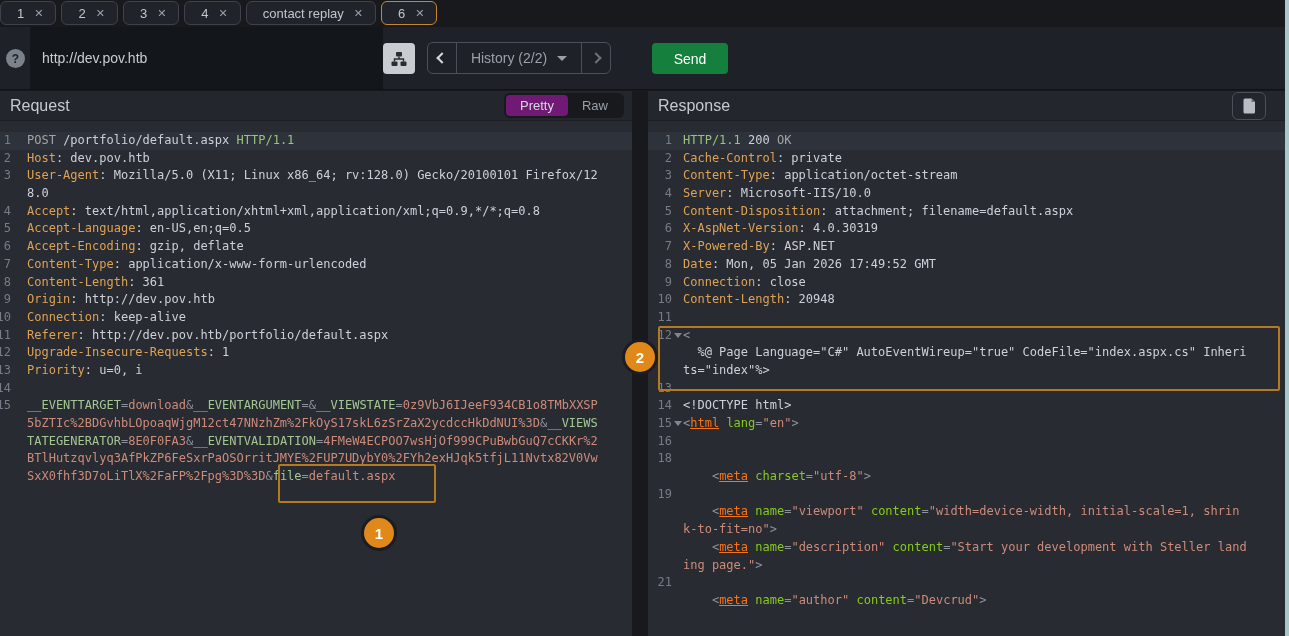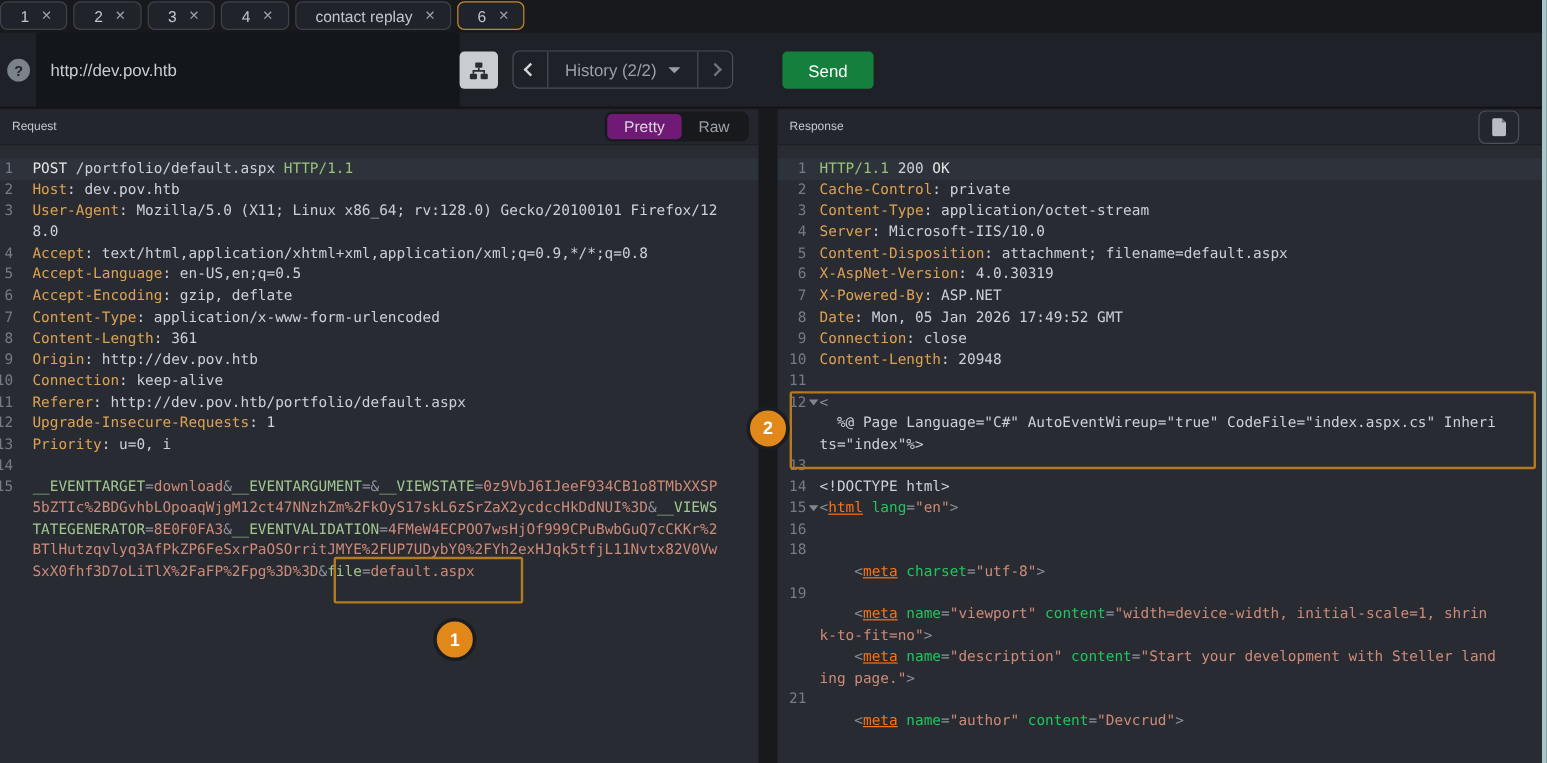--- a/index.html
+++ b/index.html
@@ -43,21 +43,21 @@
   .send-btn { position:absolute; left:652px; top:16px; width:76px; height:31px;
               background:#15803d; color:#ffffff; font-size:14px; border:none; border-radius:4px;
               display:flex; align-items:center; justify-content:center; }
 
   
   .panel { position:absolute; top:91px; bottom:0; display:flex; flex-direction:column; }
   .panel-req  { left:0;    width:632px; }
   .panel-resp { left:648px; width:637px; }
   .panel-head { height:30px; flex:0 0 auto; background:#23262c; border-bottom:1px solid #1c1e23;
                 display:flex; align-items:center; }
-  .panel-title { font-size:10px; color:#c6cad0; margin-left:10px; flex:1; }
+  .panel-title { font-size:16px; color:#c6cad0; margin-left:10px; flex:1; }
   .toggle { display:flex; background:#17191d; border-radius:6px; padding:2px; margin-right:8px; }
   .toggle-seg { font-size:13px; color:#9aa0a8; padding:3px 14px; border-radius:4px; }
   .toggle-seg.active { background:#701a75; color:#d6d9de; }
   .copy-btn { width:34px; height:28px; border:1px solid #4a4f58; border-radius:6px;
               display:flex; align-items:center; justify-content:center; margin-right:19px; }
 
   .editor { flex:1; overflow:hidden; background:#282b31; padding-top:11px;
             font-family:"DejaVu Sans Mono", monospace; font-size:12px; }
   .ed-row { display:flex; height:17.7px; line-height:17.7px; align-items:center; }
   .ed-row.hl { background:#2e323a; }
@@ -66,29 +66,29 @@
   .lnum { white-space:pre; }
   .fold { flex:0 0 auto; display:flex; align-items:center; justify-content:center; }
   .fold-tri { width:0; height:0; border-left:4px solid transparent; border-right:4px solid transparent;
               border-top:5px solid #7f8692; }
   .code { flex:1; white-space:pre; overflow:hidden; }
   .req  .gutter { width:11px; }
   .req  .fold   { width:16px; }
   .resp .gutter { width:24px; }
   .resp .fold   { width:11px; }
 
-  .tk-method { color:#e5e5e5;margin-top:12px; }
+  .tk-method { color:#a3a3a3;margin-top:12px; }
   .tk-proto  { color:#98c379; }
   .tk-hname  { color:#dda254; }
   .tk-plain  { color:#ccd1d9; }
   .tk-punct  { color:#8d939e; }
   .tk-name   { color:#a3c793; }
   .tk-value  { color:#cd8b79; }
   .tk-tag    { color:#f97316;text-decoration:underline; }
-  .tk-attr   { color:#22c55e;text-align:center; }
+  .tk-attr   { color:#84cc16;text-align:center; }
   .tk-str    { color:#cd8b79; }
 
   
   .overlay { position:absolute; inset:0; pointer-events:none; z-index:50; }
   .ann-box { position:absolute; border:2px solid #b5791f; border-radius:2px; }
   .ann-box-1 { left:278px; top:464px; width:158px; height:39px; }
   .ann-box-2 { left:658px; top:326px; width:622px; height:65px; }
   .ann-circle { position:absolute; width:36px; height:36px; border-radius:50%;
                 background:#e0891a; border:3px solid #1b1d22;
                 display:flex; align-items:center; justify-content:center;

